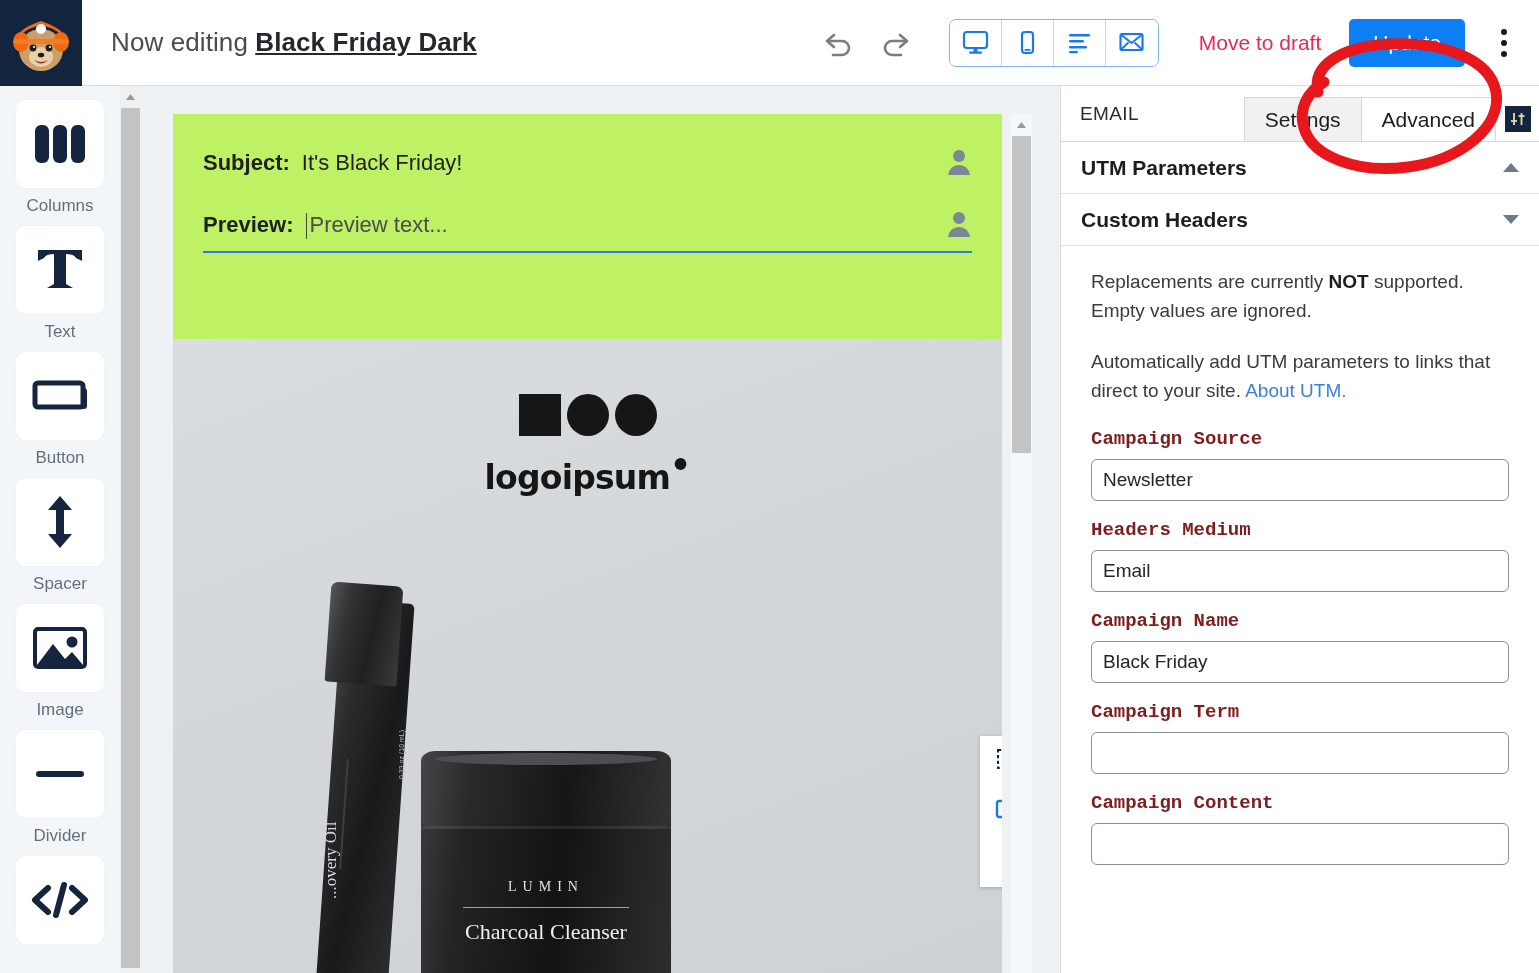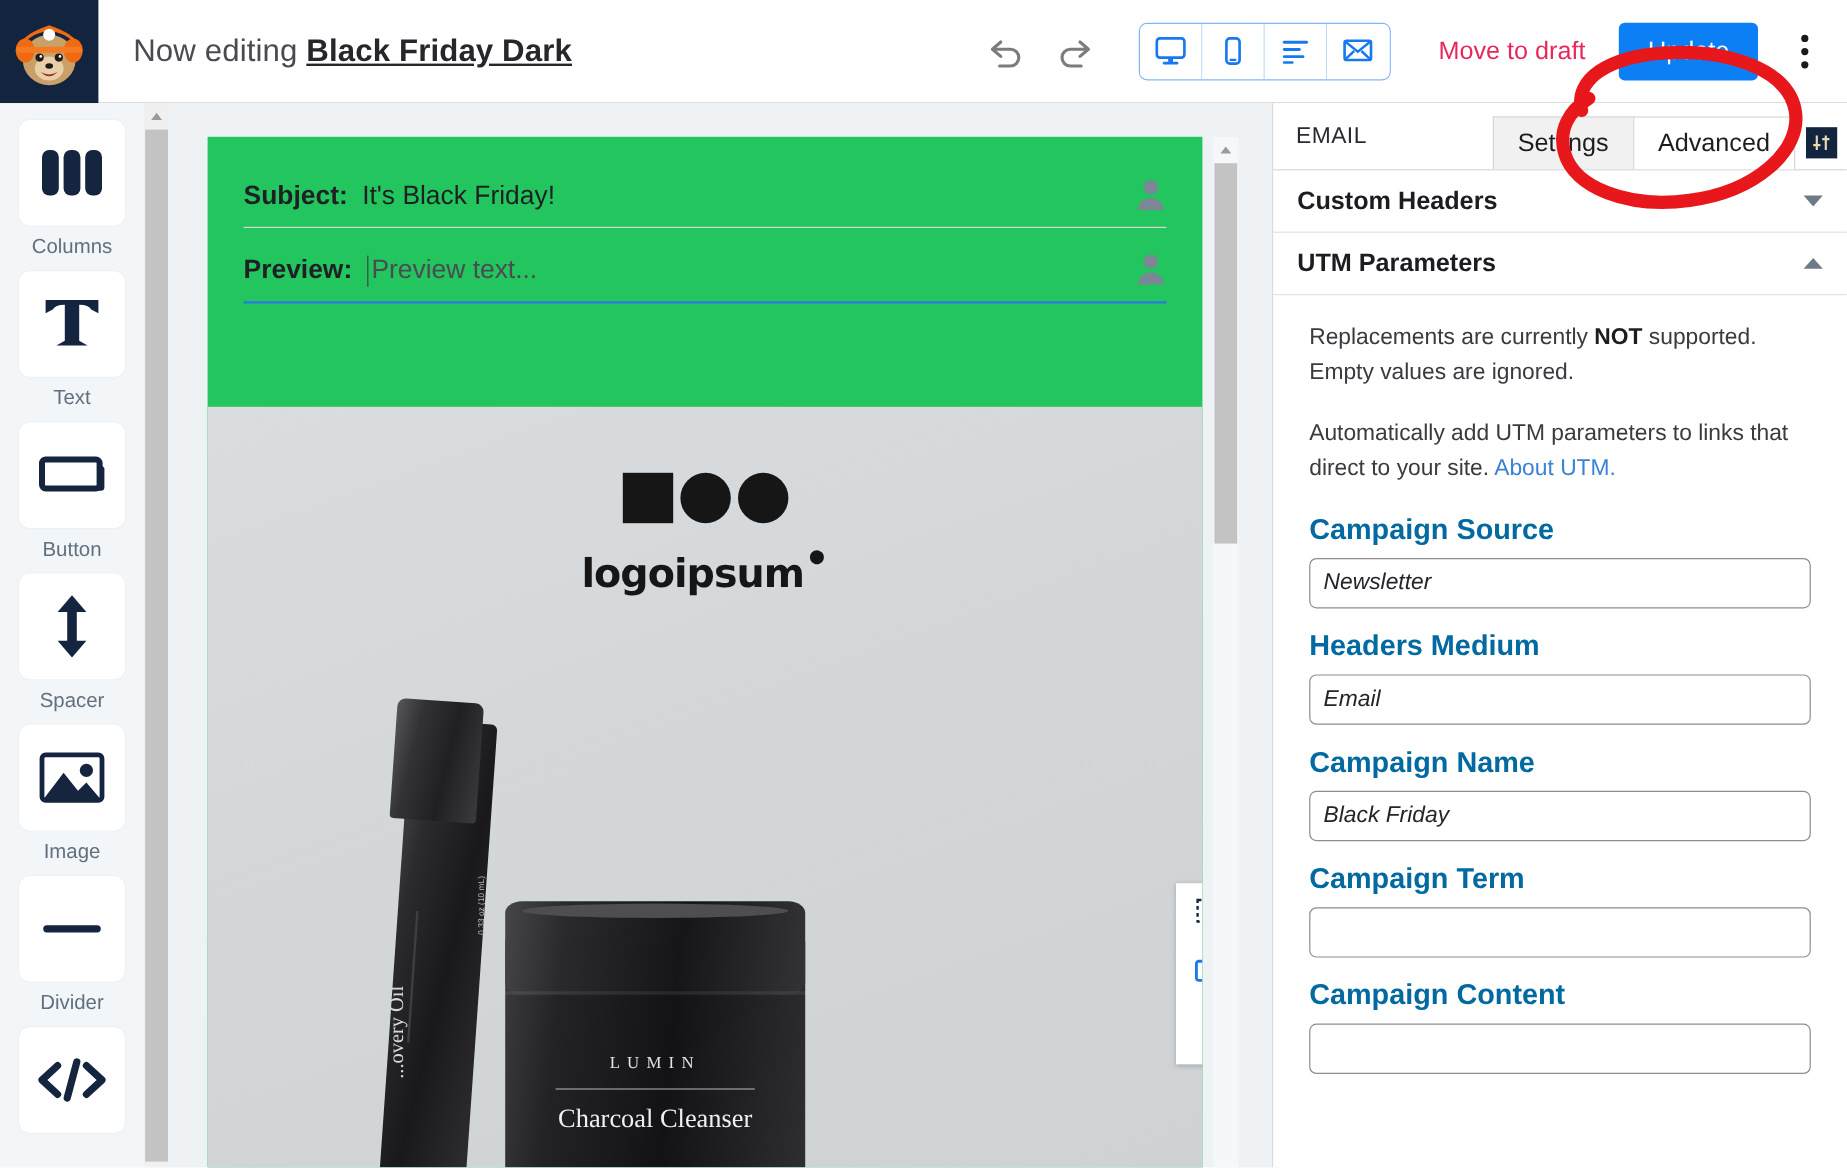--- a/index.html
+++ b/index.html
@@ -85,21 +85,21 @@
     position: absolute; left: 1px; top: 22px; width: 19px; height: 860px;
     background: #c3c3c3;
   }
 
   
   .canvas {
     position: absolute; left: 141px; top: 86px; width: 919px; height: 887px;
     background: #eef2f5;
   }
   .email-card {
-    position: absolute; left: 32px; top: 28px; width: 829px; background: #22c55e;
+    position: absolute; left: 32px; top: 28px; width: 829px; background: #bef264;
     height: 859px; overflow: hidden;
   }
   .subject-block { padding: 34px 30px 0 30px; }
   .field-row {
     display: flex; align-items: flex-end; position: relative; padding-bottom: 13px;
   }
   .field-label { font-size: 22px; font-weight: bold; color: #1f1f24; white-space: nowrap; }
   .field-value { font-size: 22px; color: #1f1f24; margin-left: 12px; flex: 1; }
   .field-value.placeholder { color: #4b4b52; position: relative; padding-left: 4px; }
   .caret {
@@ -236,26 +236,26 @@
   .accordion-row span.ttl { font-size: 21px; font-weight: bold; color: #1c1c21; }
   .tri { width: 0; height: 0; border-left: 8px solid transparent; border-right: 8px solid transparent; }
   .tri.down { border-top: 9px solid #6d7b88; }
   .tri.up { border-bottom: 9px solid #6d7b88; }
 
   .panel-body { padding: 22px 30px 0 30px; }
   .ptext { font-size: 19px; color: #3a3a40; line-height: 1.52; margin-bottom: 22px; }
   .ptext a { color: #3b82d6; text-decoration: none; }
   .ptext b { font-weight: bold; color: #1c1c21; }
   .fld-label {
-    font-size: 24px; font-weight: bold; color: #0369a1; margin-bottom: 9px; display: block;
+    font-size: 19px; font-weight: bold; color: #7f1d1d; margin-bottom: 9px; display: block; font-family: Liberation Mono, monospace;
   }
   .fld-input {
     width: 100%; height: 42px; border: 1px solid #8d8d93; border-radius: 6px;
     padding: 0 11px; font-size: 19px; color: #24242a; font-family: inherit;
-    background: #fff; margin-bottom: 18px; outline: none; font-style: italic;
+    background: #fff; margin-bottom: 18px; outline: none;
   }
   .fld-input::placeholder { color: #9a9aa0; }
 
   
   .annotation {
     position: absolute; left: 1290px; top: 20px; width: 249px; height: 160px;
     pointer-events: none; z-index: 50;
   }
 </style>
 </head>
@@ -522,27 +522,27 @@
         <svg width="18" height="18" viewBox="0 0 18 18">
           <path d="M5 3 V15" stroke="#e8d9b0" stroke-width="1.8"></path>
           <path d="M2 11 H8" stroke="#e8d9b0" stroke-width="1.8"></path>
           <path d="M12.5 3 V15" stroke="#e8d9b0" stroke-width="1.8"></path>
           <path d="M9.5 6 H15.5" stroke="#e8d9b0" stroke-width="1.8"></path>
         </svg>
       </div>
     </div>
 
     <div class="accordion-row">
+      <span class="ttl">UTM Parameters</span>
+      <span class="tri up"></span>
+    </div>
+
+    <div class="accordion-row">
       <span class="ttl">Custom Headers</span>
       <span class="tri down"></span>
-    </div>
-
-    <div class="accordion-row">
-      <span class="ttl">UTM Parameters</span>
-      <span class="tri up"></span>
     </div>
 
     <div class="panel-body">
       <p class="ptext"><span>Replacements are currently </span><b>NOT</b><span> supported. Empty values are ignored.</span></p>
       <p class="ptext"><span>Automatically add UTM parameters to links that direct to your site. </span><a href="#">About UTM.</a></p>
 
       <label class="fld-label">Campaign Source</label>
       <input class="fld-input" value="Newsletter" style="">
 
       <label class="fld-label">Headers Medium</label>

